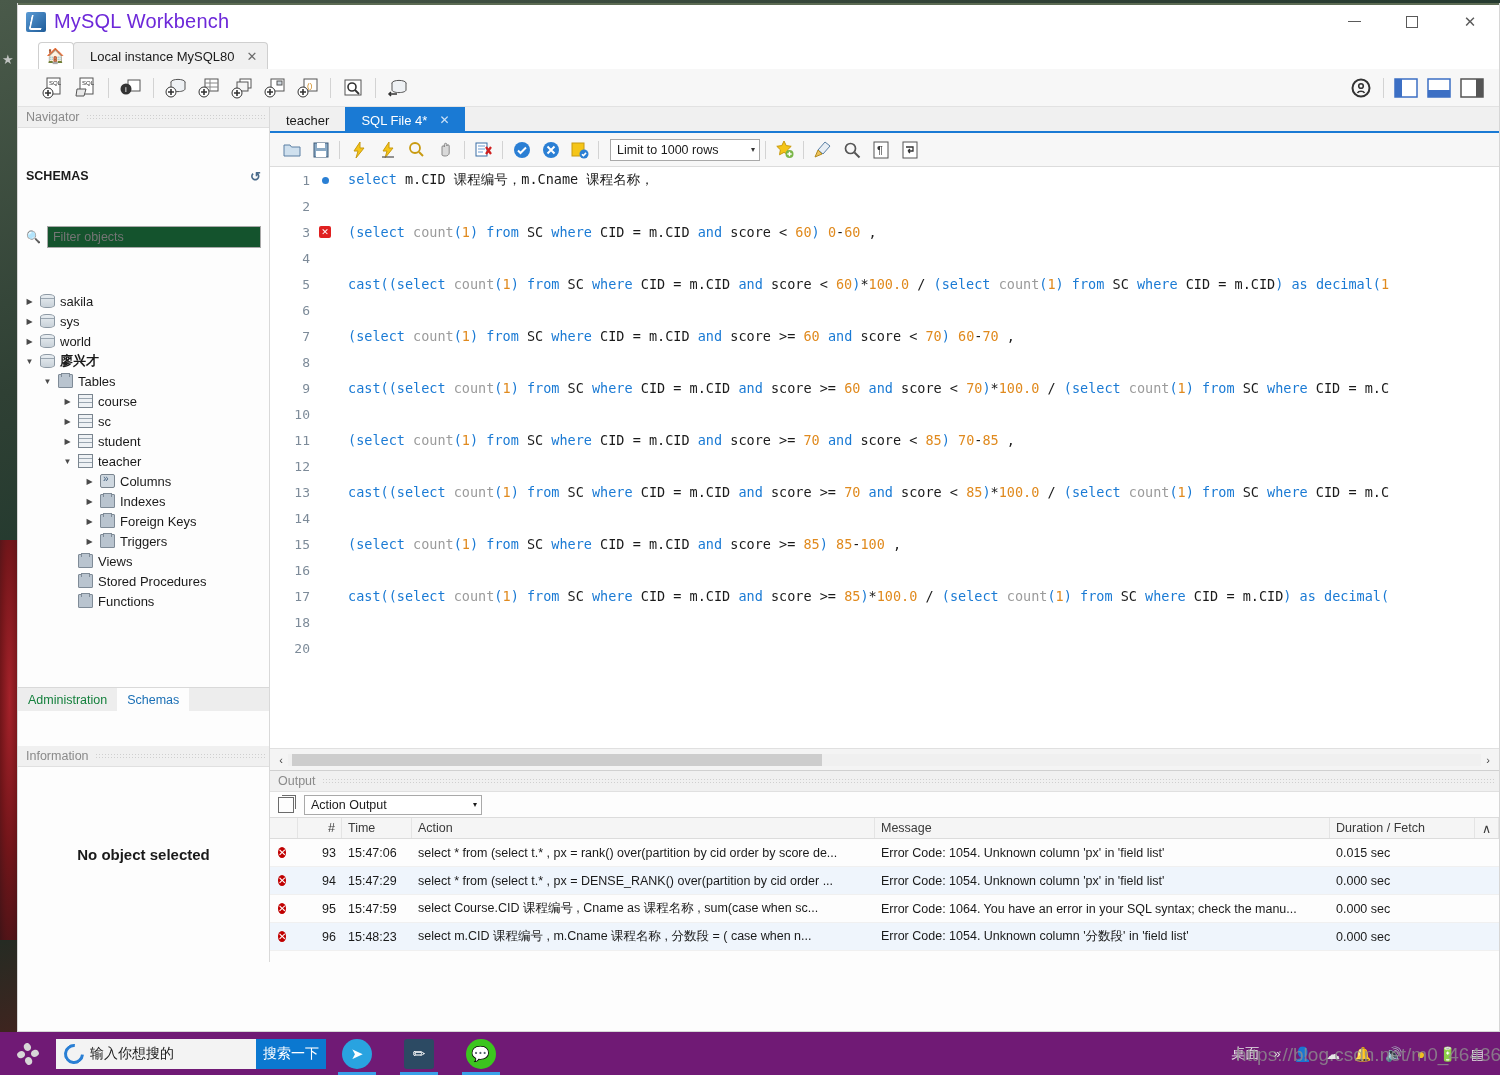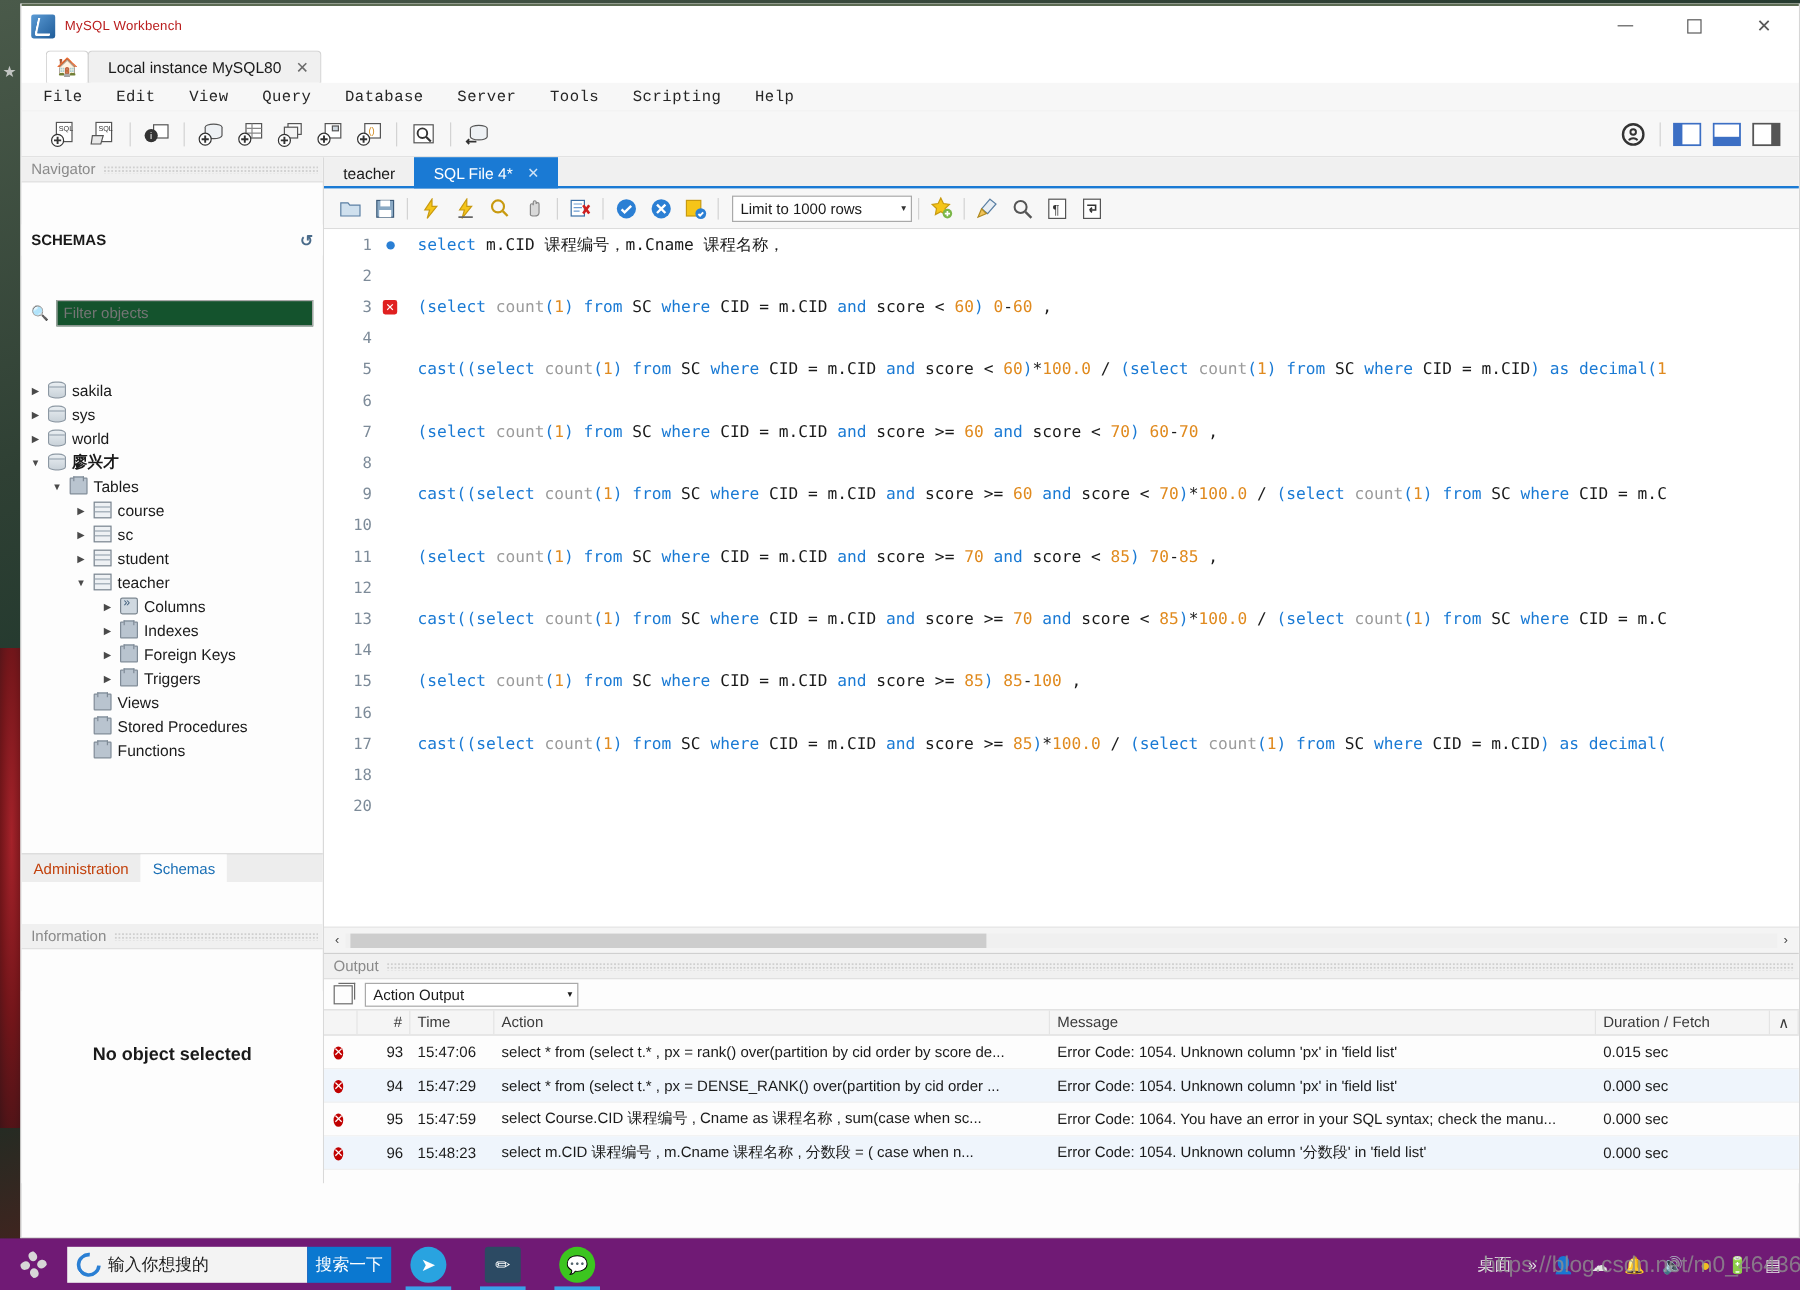--- a/index.html
+++ b/index.html
@@ -37,21 +37,21 @@
   .app-icon {
     width: 20px; height: 20px; margin-left: 8px; margin-right: 8px;
     background: linear-gradient(135deg,#5b9bd5,#1f5c99); border-radius: 2px;
     position: relative; flex: none;
   }
   .app-icon:after{
     content:""; position:absolute; left:4px; top:3px; width:11px; height:13px;
     border-left:2px solid #fff; border-bottom:2px solid #fff;
     transform: skewX(-12deg); border-radius:0 0 0 3px;
   }
-  .app-title { font-size: 11px; color: #b91c1c; letter-spacing: .2px; }
+  .app-title { font-size: 20px; color: #6d28d9; letter-spacing: .2px; }
   .winbtns { margin-left: auto; display: flex; height: 38px; }
   .winbtn {
     width: 58px; height: 38px; display: flex; align-items: center; justify-content: center;
     color: #5a5a5a; font-size: 15px;
   }
   .wb-min { width:13px; height:1px; background:#5a5a5a; display:block; }
   .wb-max { width:12px; height:12px; border:1px solid #5a5a5a; display:block; }
 
   
   .tabstrip { height: 28px; background: #ffffff; display: flex; align-items: flex-end; padding-left: 20px; }
@@ -121,21 +121,21 @@
   .ico-table:before{content:"";position:absolute;left:0;right:0;top:3px;height:1px;background:#9aa6b1;box-shadow:0 4px 0 #9aa6b1;}
   .ico-col { background:#cfd8e0; border:1px solid #7a858f; border-radius:2px; }
   .ico-col:after{content:"»";position:absolute;left:2px;top:-2px;font-size:10px;color:#3c5a78;}
   .bold-name { font-weight:bold; }
   .ind1 { padding-left: 6px; }
   .ind2 { padding-left: 24px; }
   .ind3 { padding-left: 44px; }
   .ind4 { padding-left: 66px; }
 
   .sb-tabs { height:24px; display:flex; align-items:stretch; background:#ededed; border-top:1px solid #d9d9d9; }
-  .sb-tab { padding:0 10px; display:flex; align-items:center; font-size:12.5px; color:#c2410c; }
+  .sb-tab { padding:0 10px; display:flex; align-items:center; font-size:12.5px; color:#15803d; }
   .sb-tab.active { background:#fdfdfd; color:#1a6fb5; }
   .info-body { height:160px; background:#fdfdfd; display:flex; align-items:flex-start; justify-content:center; padding-top:44px; }
   .no-obj { font-size:15px; font-weight:bold; color:#1a1a1a; }
 
   
   .editor-side { flex:1; display:flex; flex-direction:column; background:#fff; min-width:0; }
   .sql-tabs { height:26px; background:#f0f0f0; display:flex; align-items:stretch; position:relative; }
   .sql-tab { padding:0 16px; display:flex; align-items:center; font-size:13px; color:#1a1a1a; }
   .sql-tab.active { background:#1a7ad4; color:#fff; gap:12px; }
   .sql-tab .xc { font-size:12px; color:#cfe3f7; }
@@ -242,31 +242,20 @@
     <div class="tabstrip">
       <div class="home-tab">
         <span class="home-ico">🏠</span>
       </div>
       <div class="inst-tab">
         <span class="lbl">Local instance MySQL80</span>
         <span class="xc">✕</span>
       </div>
     </div>
 
-    <div class="menubar">
-      <span class="menu-item">File</span>
-      <span class="menu-item">Edit</span>
-      <span class="menu-item">View</span>
-      <span class="menu-item">Query</span>
-      <span class="menu-item">Database</span>
-      <span class="menu-item">Server</span>
-      <span class="menu-item">Tools</span>
-      <span class="menu-item">Scripting</span>
-      <span class="menu-item">Help</span>
-    </div>
 
     <div class="toolbar">
       <div class="tbtn">
         <svg width="22" height="22" viewBox="0 0 22 22">
             <rect x="5" y="1" width="13" height="16" fill="#fff" stroke="#555"></rect>
             <text x="7" y="8" font-size="6" fill="#333">SQL</text>
             <circle cx="6" cy="16" r="5" fill="#fff" stroke="#333"></circle>
             <path d="M6 13v6M3 16h6" stroke="#333" stroke-width="1.6"></path>
           </svg>
       </div>

